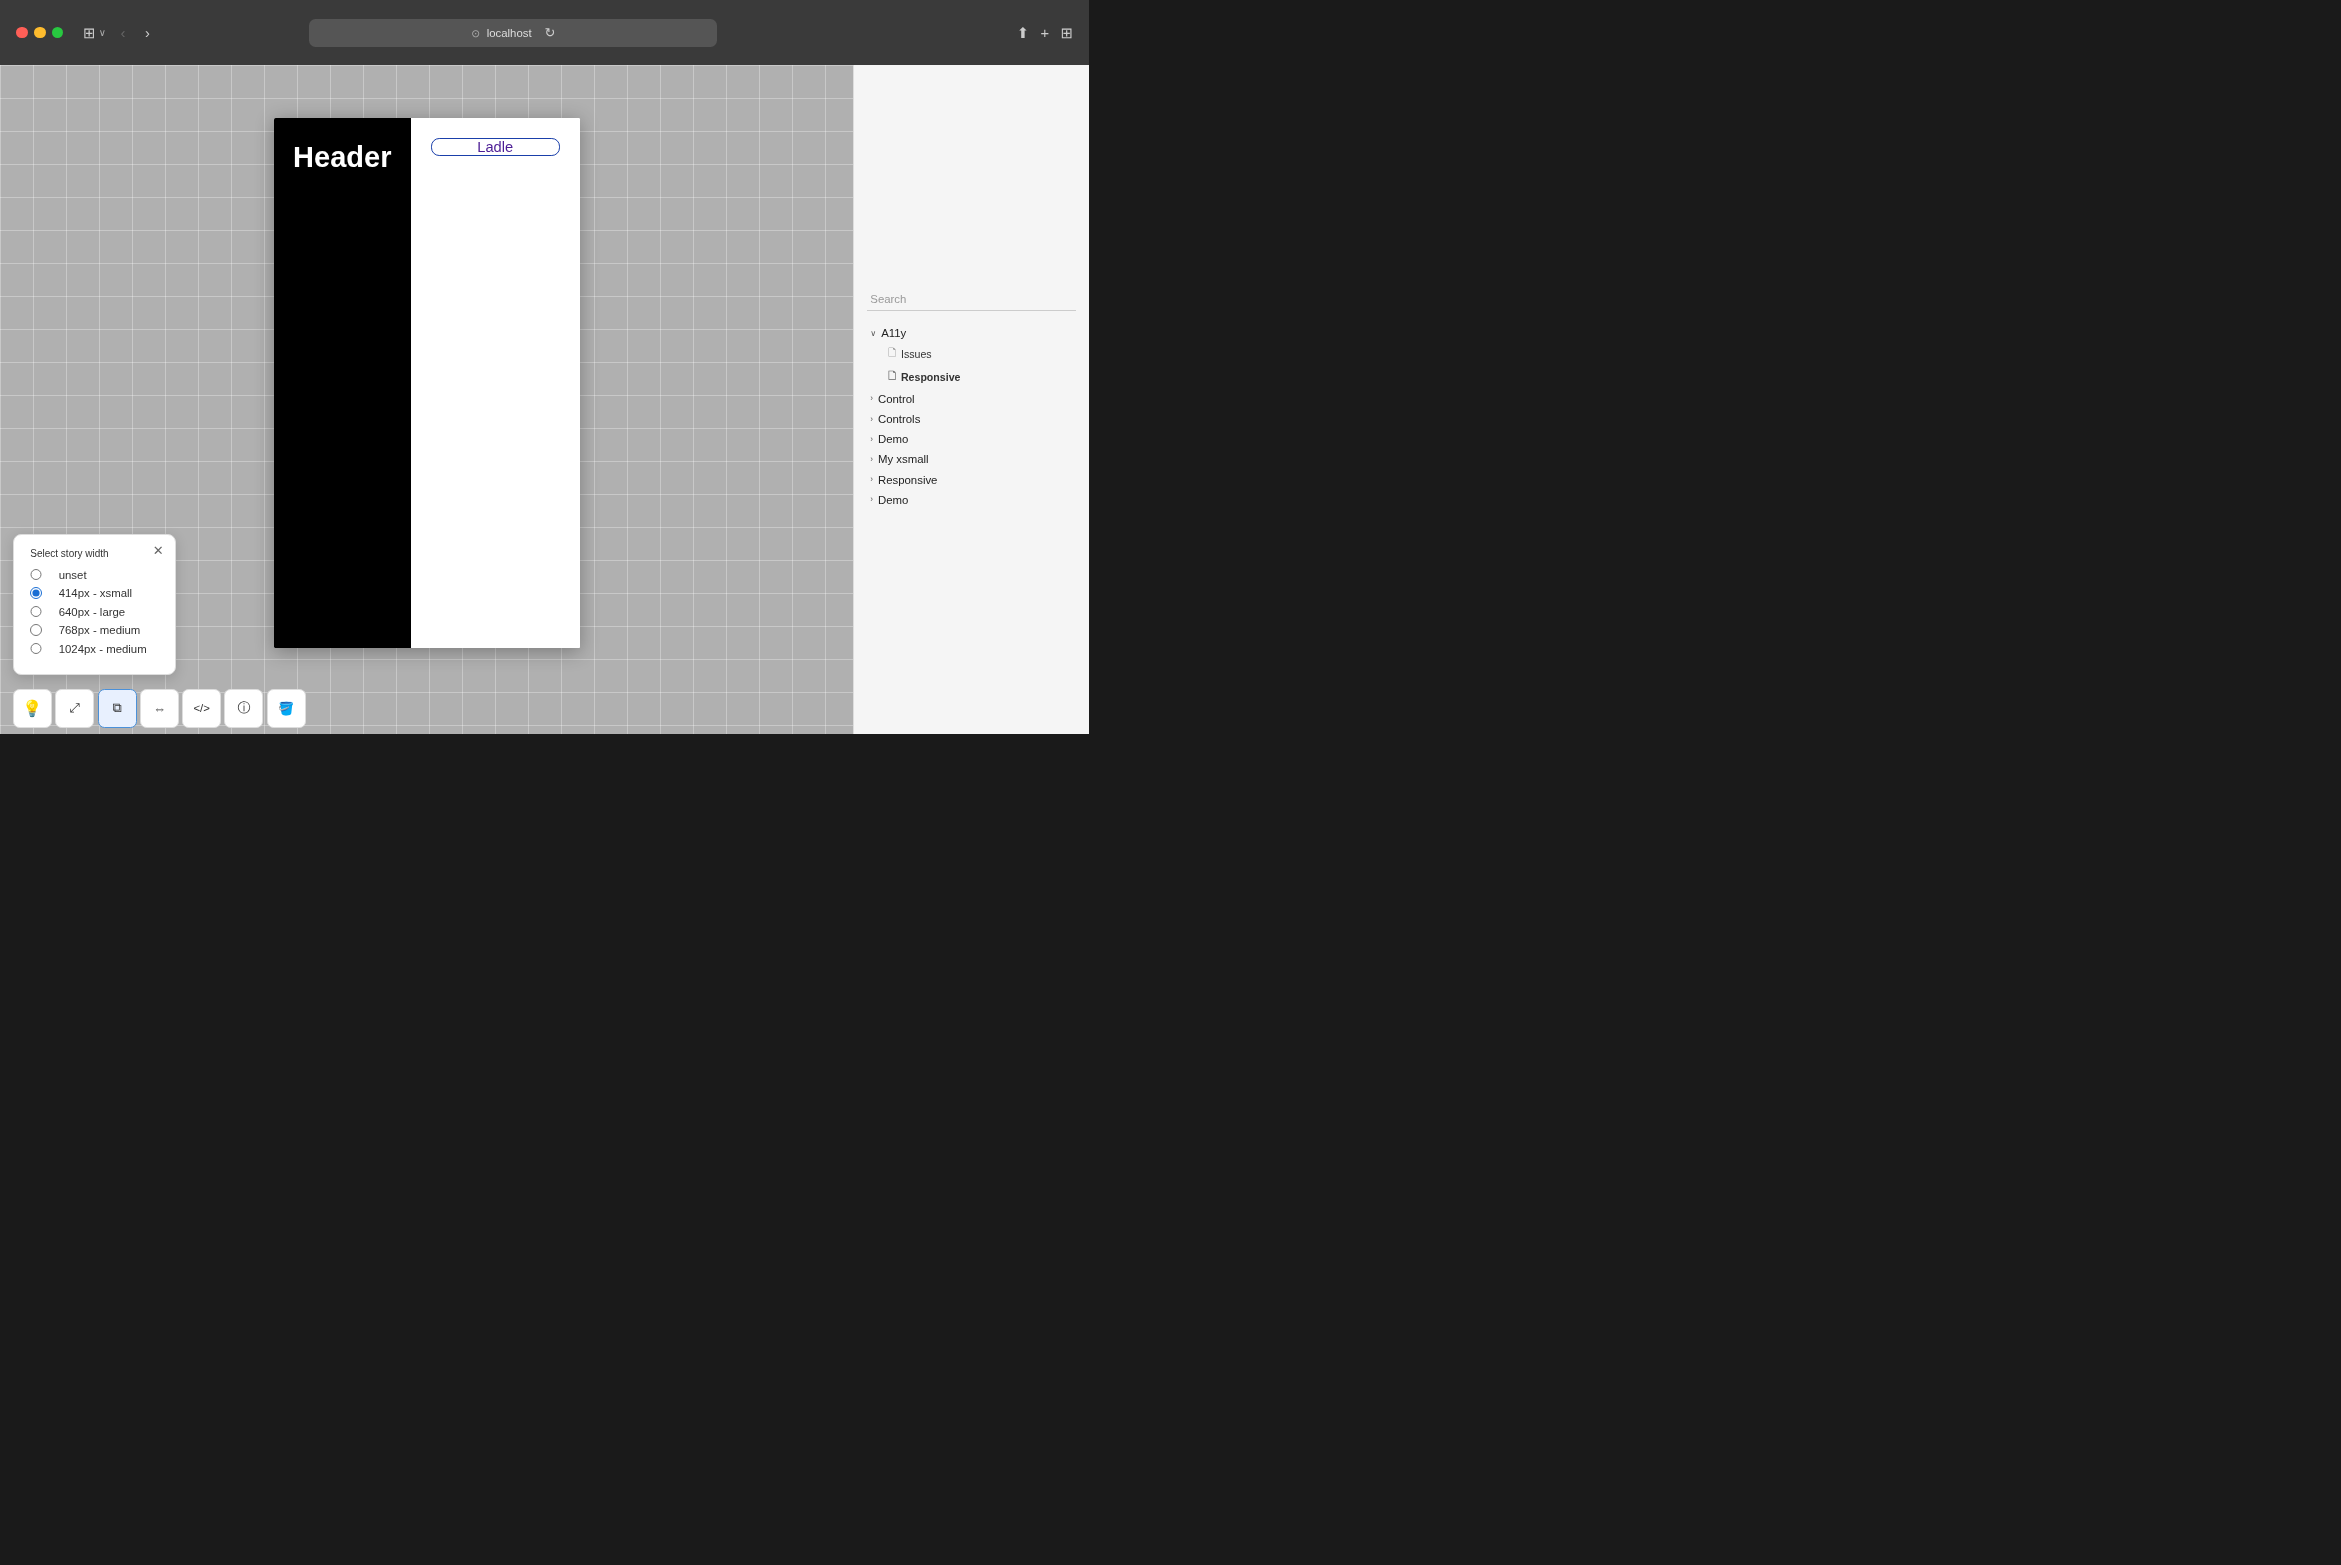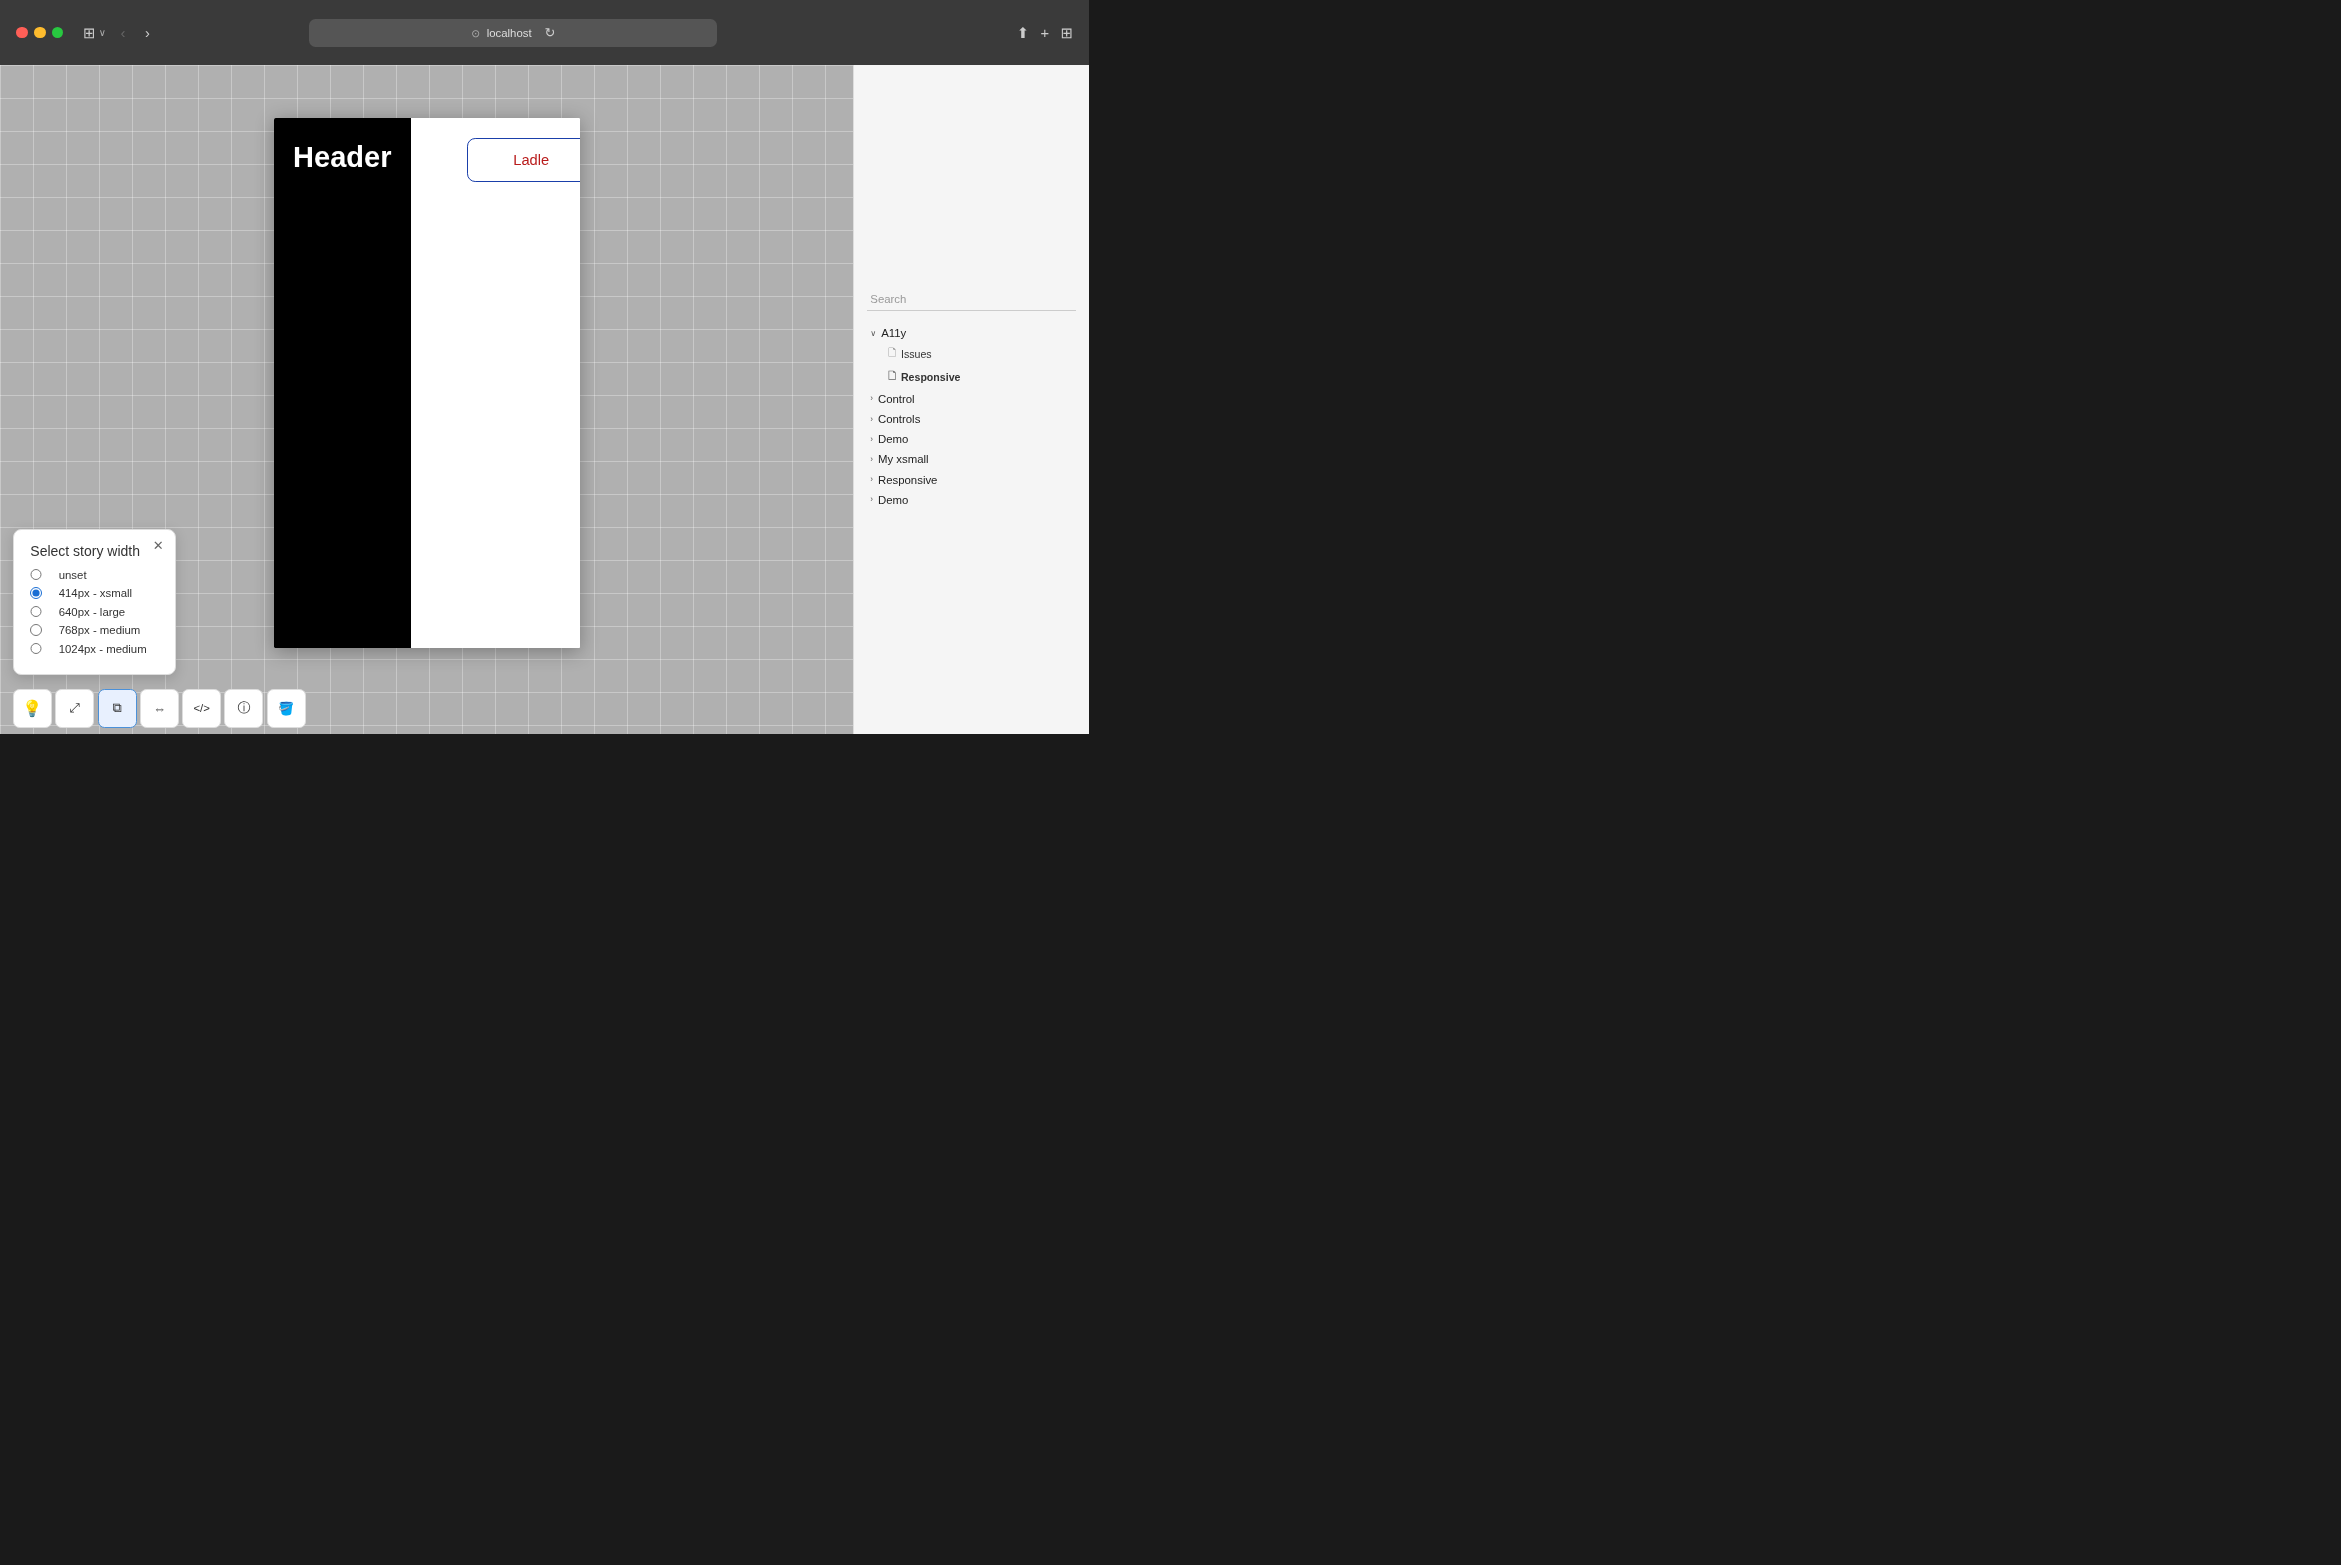--- a/index.html
+++ b/index.html
@@ -140,27 +140,25 @@
     }
     .mobile-body {
       flex: 1;
       background: white;
       padding: 19.6px;
     }
     .ladle-button {
       width: 100%;
       border: 1.6px solid #1a3faa;
       background: white;
-      color: #b91c1c;
+      color: #4c1d95;
       font-size: 14.7px;
-      padding: 13px;
       border-radius: 8.2px;
       cursor: pointer;
       font-family: inherit;
-      margin-left: 36px;
     }
 
     
     .bottom-toolbar {
       position: absolute;
       bottom: 0;
       left: 0;
       right: 0;
       height: 52px;
       display: flex;
@@ -202,21 +200,21 @@
       position: absolute;
       top: 8.2px;
       right: 11.4px;
       background: none;
       border: none;
       font-size: 13px;
       color: #666;
       cursor: pointer;
     }
     .popup-title {
-      font-size: 14px;
+      font-size: 10px;
       font-weight: 500;
       color: #333;
       margin-bottom: 9.8px;
     }
     .radio-option {
       display: flex;
       align-items: center;
       gap: 17px;
       margin-bottom: 6.5px;
       font-size: 11.4px;

